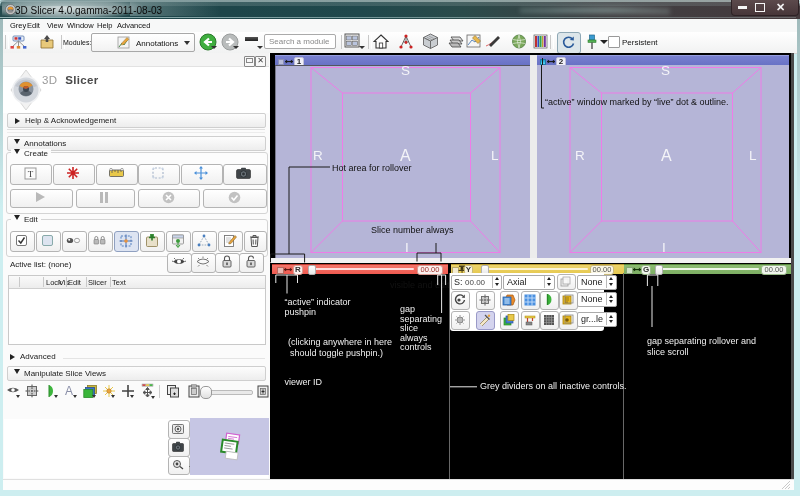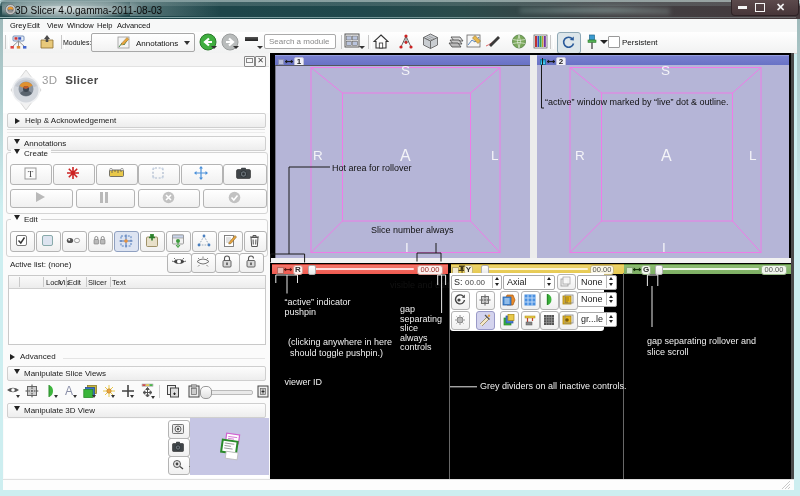--- a/index.html
+++ b/index.html
@@ -423,21 +423,20 @@
       </svg>
   <div class="abs" style="left:198px;top:8px;width:50px;height:3px;background:#e9e9e9;border:1px solid #bbb;border-radius:2px;"></div>
   <div class="abs" style="left:197px;top:4px;width:10px;height:11px;background:linear-gradient(#fff,#e0e0e0);border:1px solid #999;border-radius:5px;"></div>
   <svg class="abs" style="left:253px;top:2px" width="14" height="14" viewBox="0 0 14 14">
         <rect x="2" y="2" width="10" height="11" fill="#eee" stroke="#444" stroke-width="1"></rect>
         <rect x="4.5" y="4.5" width="5" height="6" fill="#ccc" stroke="#666" stroke-width=".7"></rect>
         <path d="M7 5.5 L7 9.5 M5.5 7.5 L8.5 7.5" stroke="#222" stroke-width=".9"></path>
       </svg>
  </div>
 
- <div class="hdr" style="top:350px;"><span class="tri-d"></span>Manipulate 3D View</div>
  <div class="abs" style="left:1px;top:366px;width:264px;height:59px;background:#fff;"></div>
 
  <div class="btn" style="left:165px;top:367px;width:20px;height:17px;"></div>
  <div class="btn" style="left:165px;top:385px;width:20px;height:17px;"></div>
  <div class="btn" style="left:165px;top:403px;width:20px;height:17px;"></div>
  <svg class="abs" style="left:169px;top:370px" width="12" height="11" viewBox="0 0 12 11">
       <rect x="0.5" y="1.5" width="11" height="9" rx="1" fill="#e9e9e9" stroke="#555" stroke-width=".8"></rect>
       <circle cx="6" cy="6" r="3" fill="none" stroke="#555" stroke-width=".9"></circle>
       <circle cx="6" cy="6" r="1.2" fill="#555"></circle>
     </svg>

